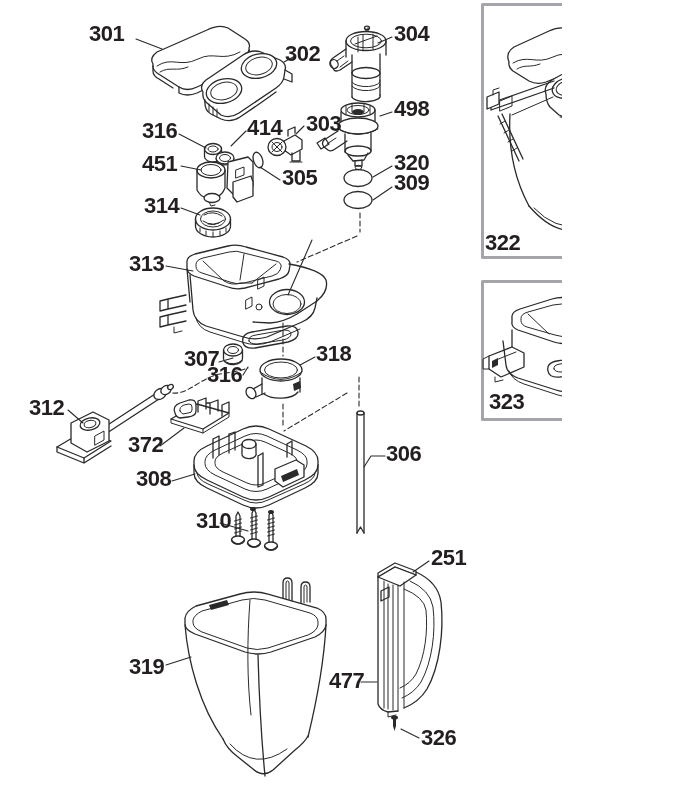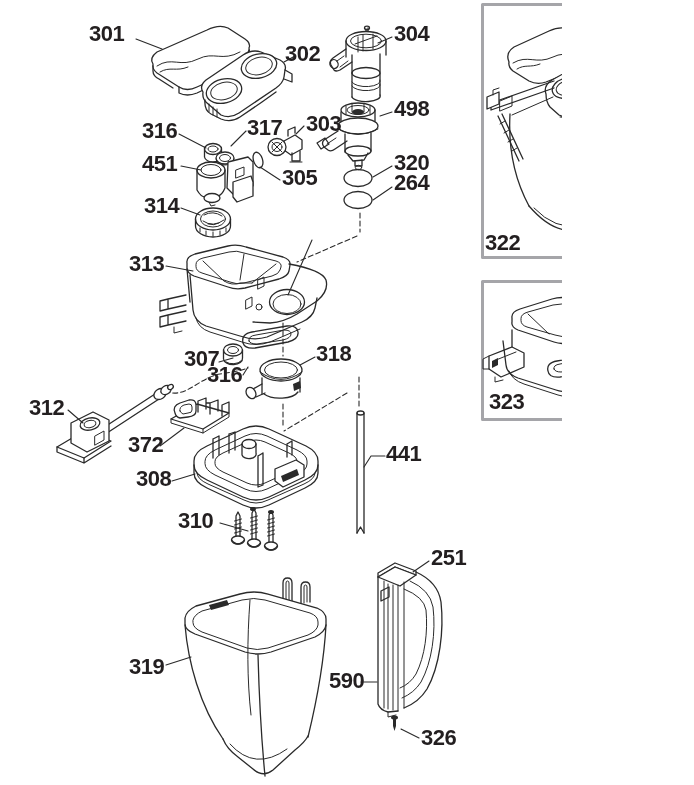--- a/index.html
+++ b/index.html
@@ -356,35 +356,35 @@
     <path class="leader" d="M419,738 L401,729"></path>
   </g>
 </svg>
 
   <div class="ref-label" style="left:89px;top:23px">301</div>
   <div class="ref-label" style="left:285px;top:43px">302</div>
   <div class="ref-label" style="left:394px;top:23px">304</div>
   <div class="ref-label" style="left:394px;top:98px">498</div>
   <div class="ref-label" style="left:306px;top:113px">303</div>
   <div class="ref-label" style="left:394px;top:152px">320</div>
-  <div class="ref-label" style="left:394px;top:172px">264</div>
+  <div class="ref-label" style="left:394px;top:172px">309</div>
   <div class="ref-label" style="left:142px;top:120px">316</div>
-  <div class="ref-label" style="left:247px;top:117px">317</div>
+  <div class="ref-label" style="left:247px;top:117px">414</div>
   <div class="ref-label" style="left:142px;top:153px">451</div>
   <div class="ref-label" style="left:282px;top:167px">305</div>
   <div class="ref-label" style="left:144px;top:195px">314</div>
   <div class="ref-label" style="left:129px;top:253px">313</div>
   <div class="ref-label" style="left:184px;top:348px">307</div>
   <div class="ref-label" style="left:207px;top:364px">316</div>
   <div class="ref-label" style="left:316px;top:343px">318</div>
   <div class="ref-label" style="left:29px;top:397px">312</div>
   <div class="ref-label" style="left:128px;top:434px">372</div>
   <div class="ref-label" style="left:136px;top:468px">308</div>
-  <div class="ref-label" style="left:178px;top:510px">310</div>
-  <div class="ref-label" style="left:386px;top:443px">441</div>
+  <div class="ref-label" style="left:196px;top:510px">310</div>
+  <div class="ref-label" style="left:386px;top:443px">306</div>
   <div class="ref-label" style="left:129px;top:656px">319</div>
-  <div class="ref-label" style="left:329px;top:670px">590</div>
+  <div class="ref-label" style="left:329px;top:670px">477</div>
   <div class="ref-label" style="left:431px;top:547px">251</div>
   <div class="ref-label" style="left:421px;top:727px">326</div>
   <div class="ref-label" style="left:485px;top:232px">322</div>
   <div class="ref-label" style="left:489px;top:391px">323</div>
 
 </div>
 
 </body></html>

